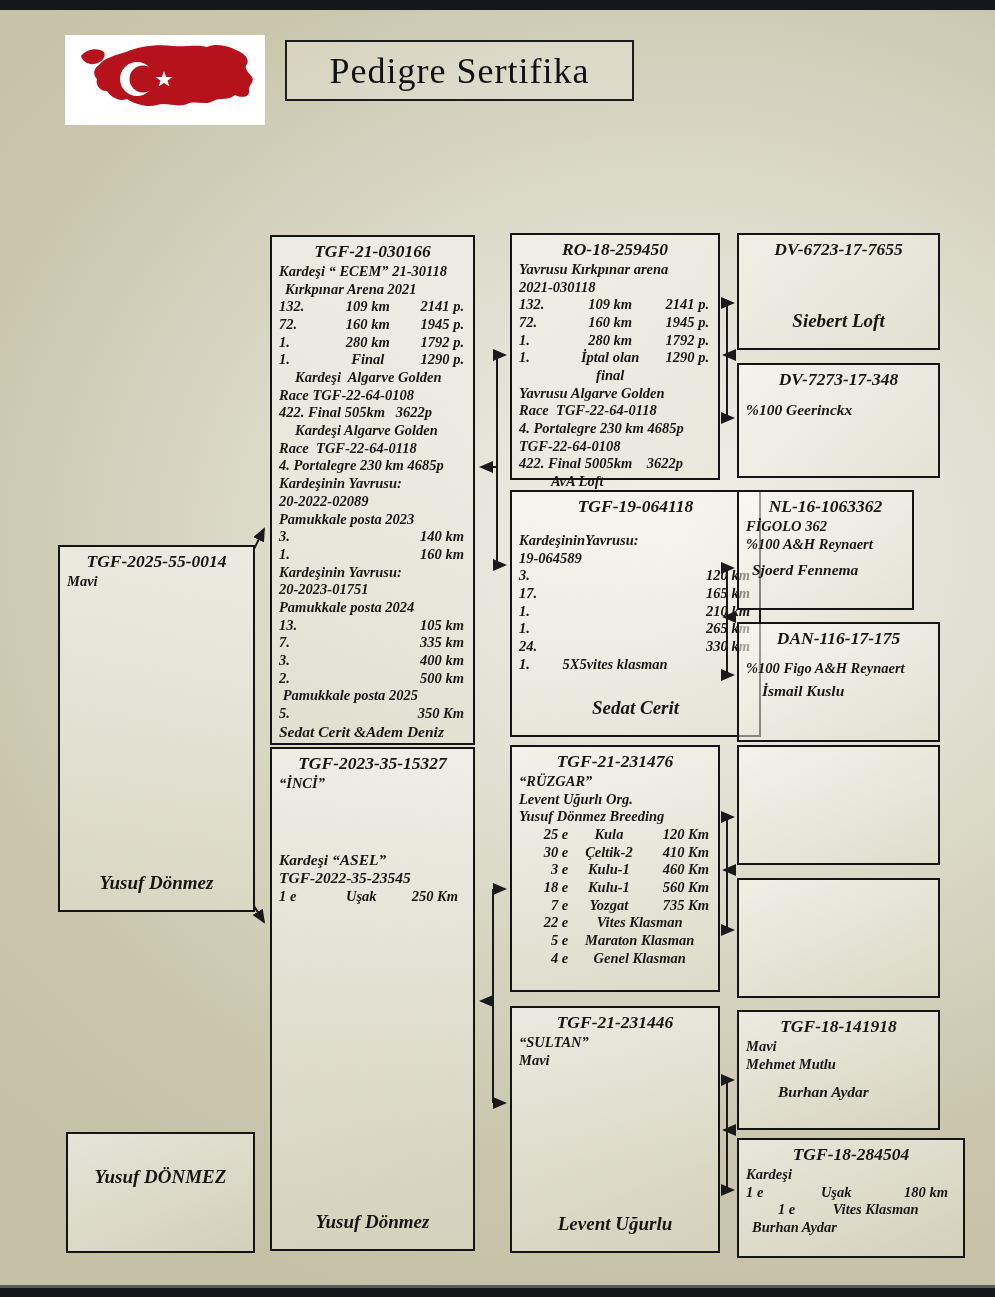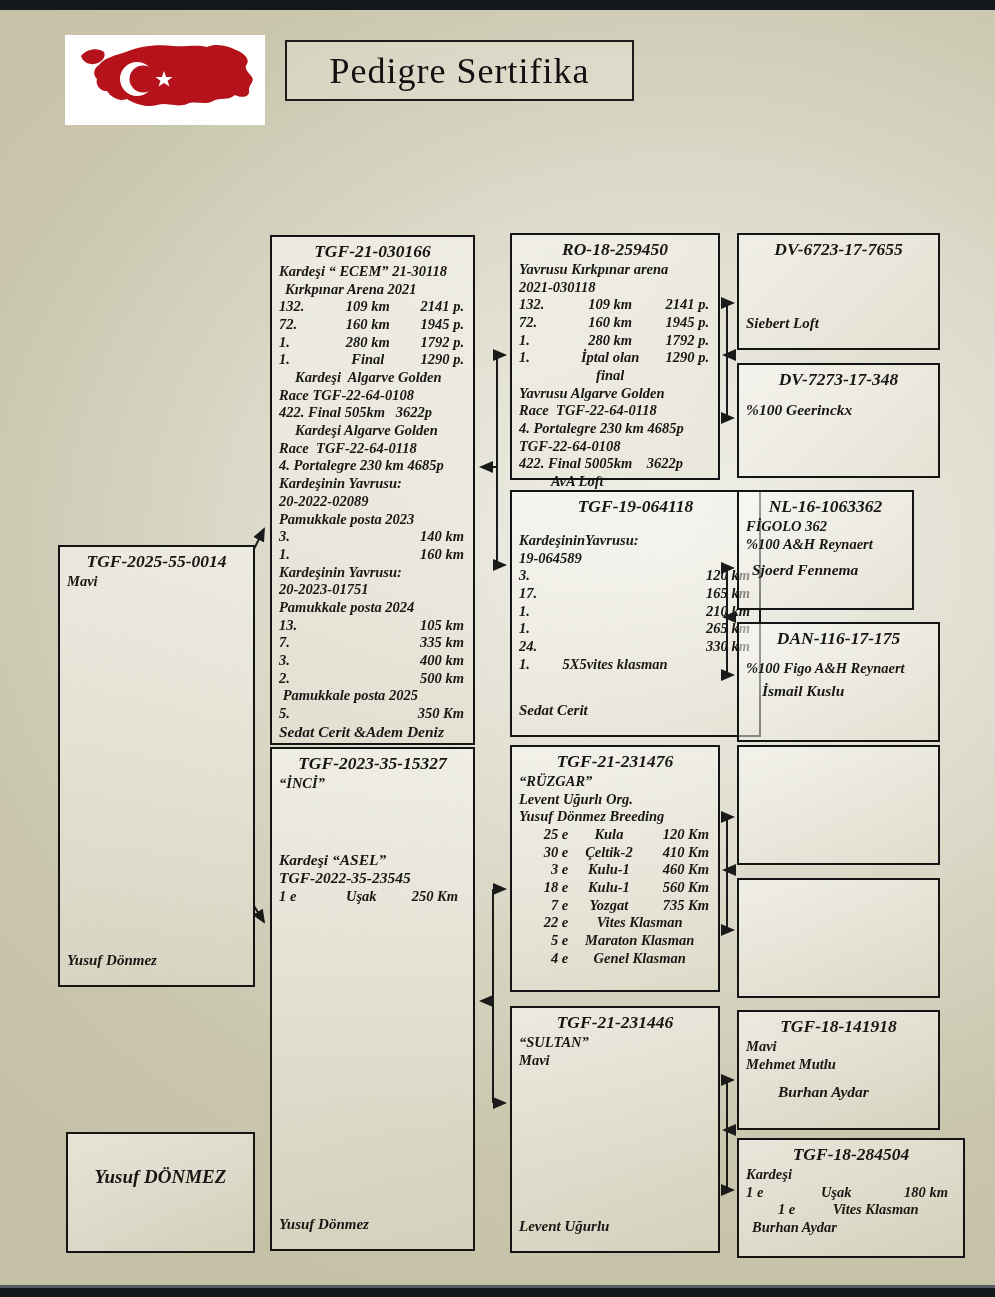--- a/index.html
+++ b/index.html
@@ -20,21 +20,21 @@
   }
   .pbox{
     position:absolute;border:2.5px solid var(--border-dark);
     background:linear-gradient(155deg, rgba(252,251,248,0.60), rgba(228,226,210,0.45));
     box-sizing:border-box;display:flex;flex-direction:column;
     padding:4px 7px 6px 7px;
   }
   .boxtitle{text-align:center;font-size:17.5px;line-height:1.25;}
   .boxbody{font-size:14.5px;line-height:1.22;}
   .boxbody .ln{white-space:pre-wrap;}
-  .boxfooter{margin-top:auto;font-size:15px;padding-bottom:10px;}
+  .boxfooter{margin-top:auto;text-align:center;font-size:19px;padding-bottom:10px;}
   .row{display:flex;align-items:baseline;}
   .c3 span:nth-child(1){flex:0 0 25%;}
   .c3 span:nth-child(2){flex:1 1 auto;text-align:center;}
   .c3 span:nth-child(3){flex:0 0 29%;text-align:right;padding-right:2px;}
   .c2{justify-content:space-between;}
   .c2 span:nth-child(2){text-align:right;padding-right:2px;}
   .r3 span:nth-child(1){flex:0 0 3.4em;text-align:right;}
   .r3 span:nth-child(2){flex:1;text-align:center;}
   .r3 span:nth-child(3){flex:0 0 31%;text-align:right;padding-right:2px;}
   .i3 span:nth-child(1){flex:0 0 3em;}
@@ -67,21 +67,21 @@
            C140,71 130,65 122,69 C112,73 102,67 92,70 C82,73 70,69 62,64
            C54,67 46,62 42,56 C36,57 30,50 32,44 C28,40 28,34 34,30 Z"></path>
       <circle cx="72" cy="44" r="17" fill="#ffffff"></circle>
       <circle cx="78" cy="44" r="13.5" fill="var(--flag-red)"></circle>
       <path fill="#ffffff" d="M99,36 L101.2,42 L107.5,42 L102.5,45.7 L104.5,51.6 L99,48 L93.5,51.6 L95.5,45.7 L90.5,42 L96.8,42 Z"></path>
     </svg>
   </div>
 
   <div class="title-box">Pedigre Sertifika</div>
 
-  <section class="pbox" style="left:58px;top:545px;width:197px;height:442px;">
+  <section class="pbox" style="left:58px;top:545px;width:197px;height:367px;">
     <div class="boxtitle">TGF-2025-55-0014</div>
     <div class="boxbody">
         <div class="ln ">Mavi</div>
       </div>
     <div class="boxfooter">Yusuf Dönmez</div>
   </section>
 
   <section class="pbox" style="left:66px;top:1132px;width:189px;height:121px;">
     <div class="owner-name">Yusuf DÖNMEZ</div>
   </section>

